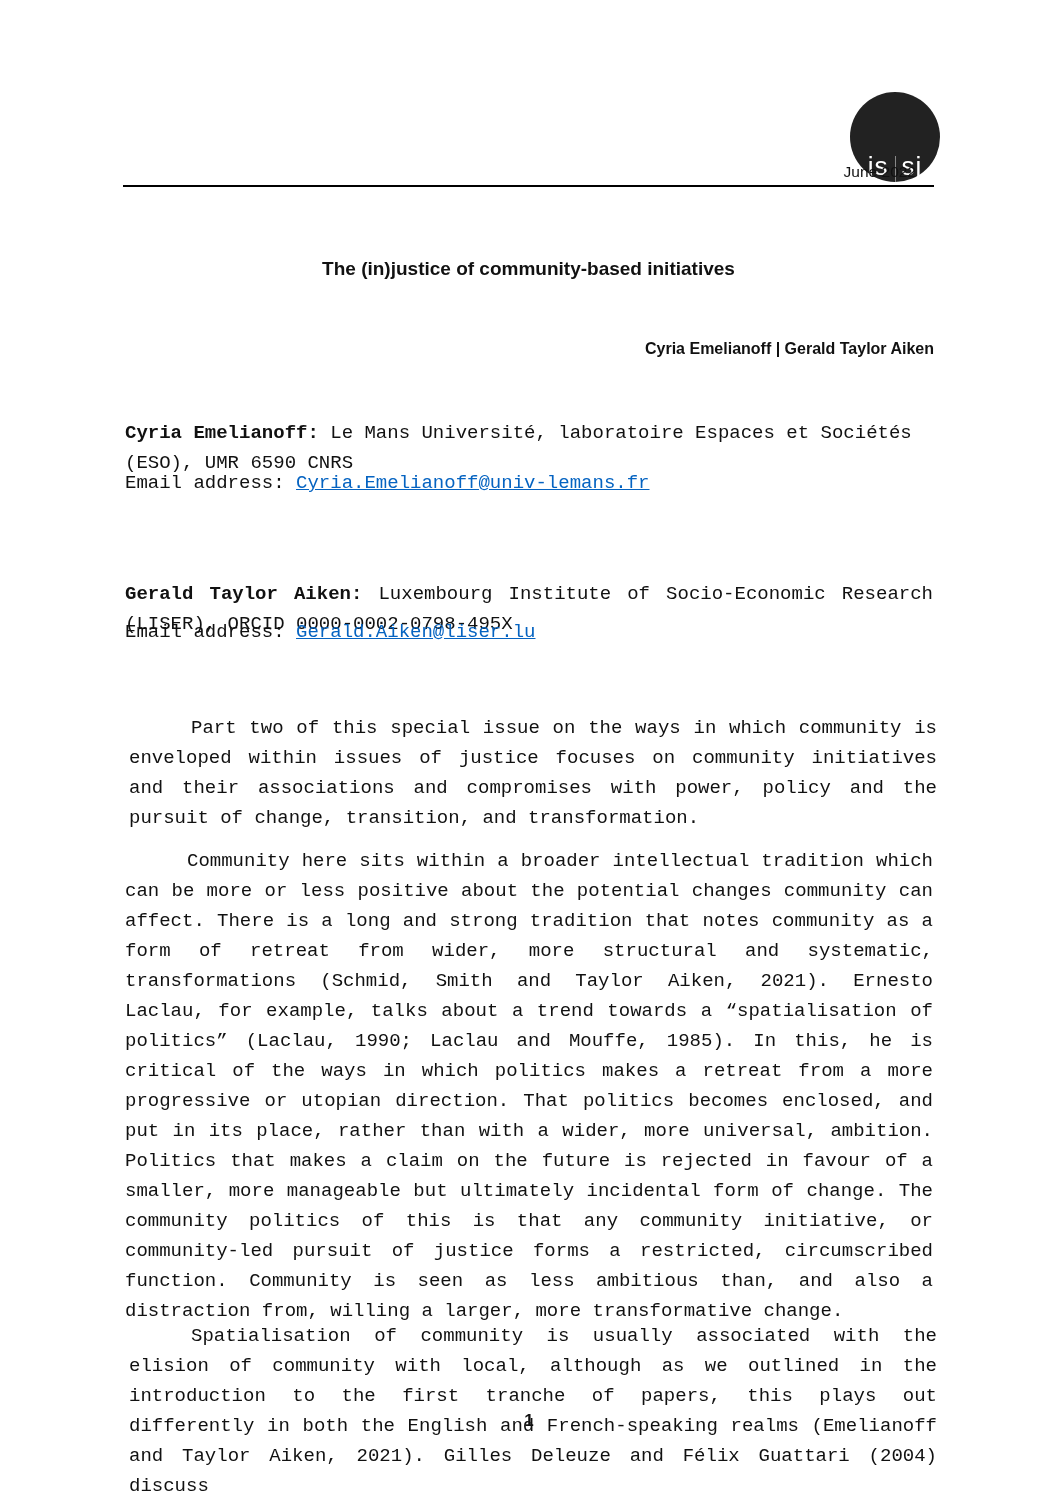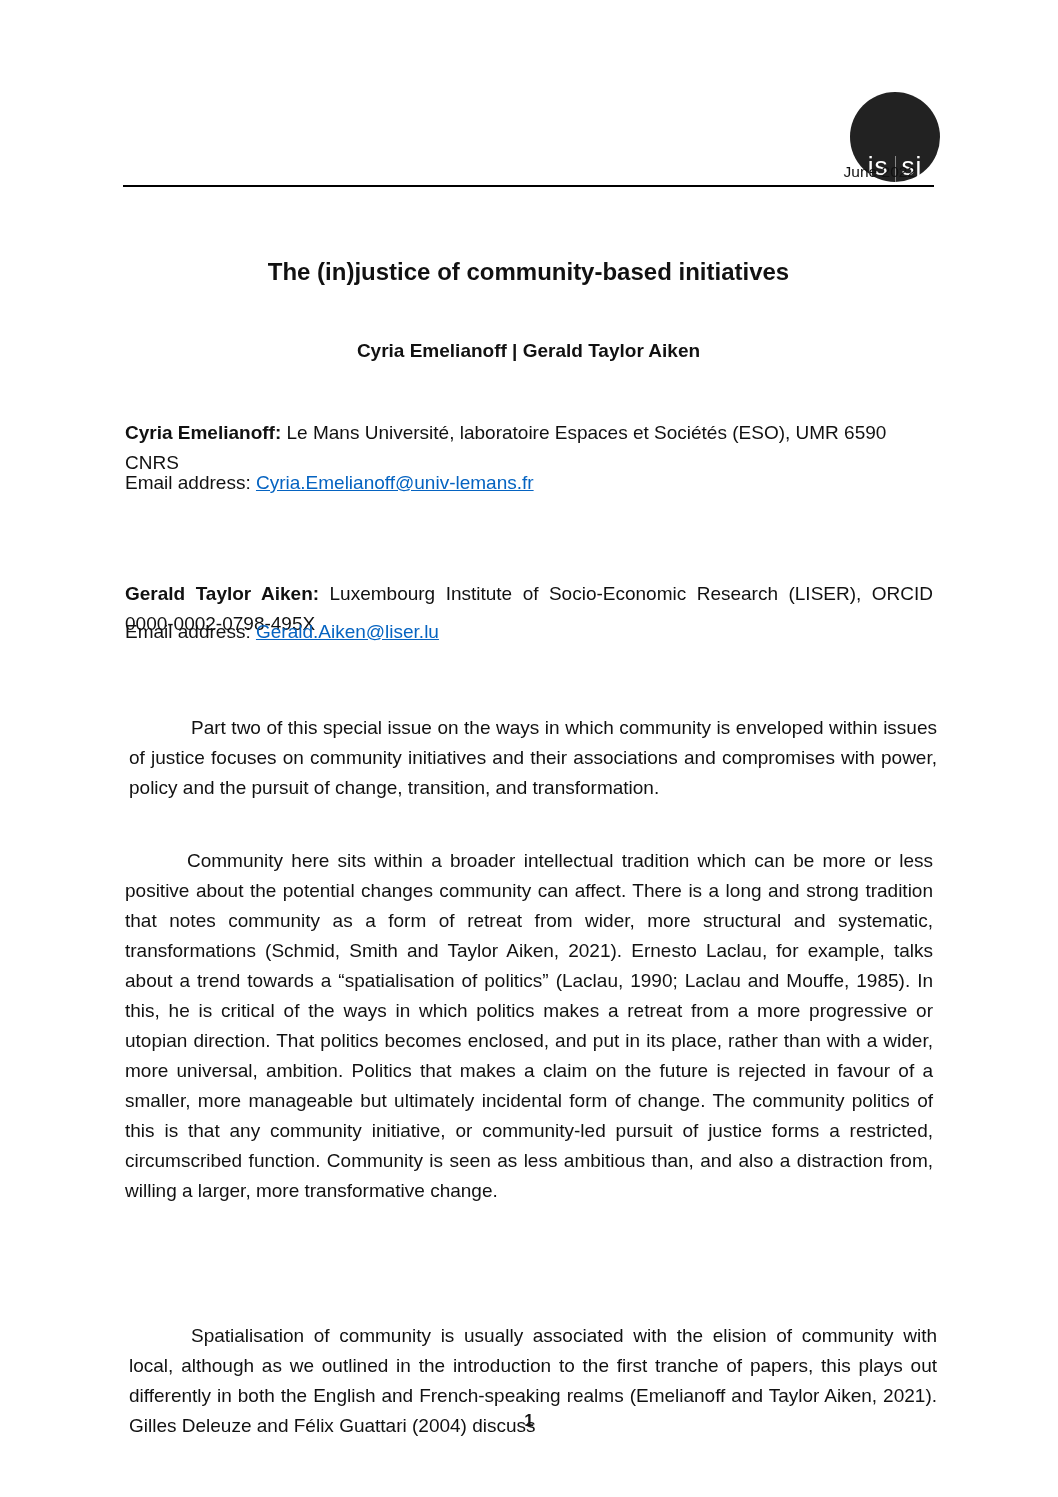--- a/index.html
+++ b/index.html
@@ -17,29 +17,29 @@
   .logo .sep { display: inline-block; width: 1px; height: 26px; background: #888; margin: 0 6px; vertical-align: middle; }
   .date {
     position: absolute; right: 142px; top: 163px;
     font-family: "Liberation Sans", sans-serif; font-size: 15.5px; color: #111;
   }
   .rule {
     position: absolute; left: 123px; top: 185px; width: 811px; height: 2px; background: #000;
   }
   .title {
     position: absolute; left: 123px; width: 811px; top: 258px; text-align: center;
-    font-family: "Liberation Sans", sans-serif; font-weight: bold; font-size: 24px;
+    font-family: "Liberation Sans", sans-serif; font-weight: bold; font-size: 19px;
   }
   .authors {
-    position: absolute; left: 123px; width: 811px; top: 340px; text-align: center;
-    font-family: "Liberation Sans", sans-serif; font-weight: bold; font-size: 19px;
+    position: absolute; left: 123px; width: 811px; top: 340px; text-align: right;
+    font-family: "Liberation Sans", sans-serif; font-weight: bold; font-size: 16px;
   }
   .block {
     position: absolute; left: 125px; width: 808px;
-    font-family: Liberation Sans, sans-serif; font-size: 19px; line-height: 30px;
+    font-family: Liberation Mono, monospace; font-size: 19px; line-height: 30px;
   }
   .justify { text-align: justify; text-align-last: left; }
   .indent { text-indent: 62px; }
   .b { font-weight: bold; }
   a.link { color: #0563c1; text-decoration: underline; }
   .pagenum {
     position: absolute; left: 0; width: 1058px; top: 1411px; text-align: center;
     font-family: "Liberation Sans", sans-serif; font-weight: bold; font-size: 17px;
   }
 </style>

